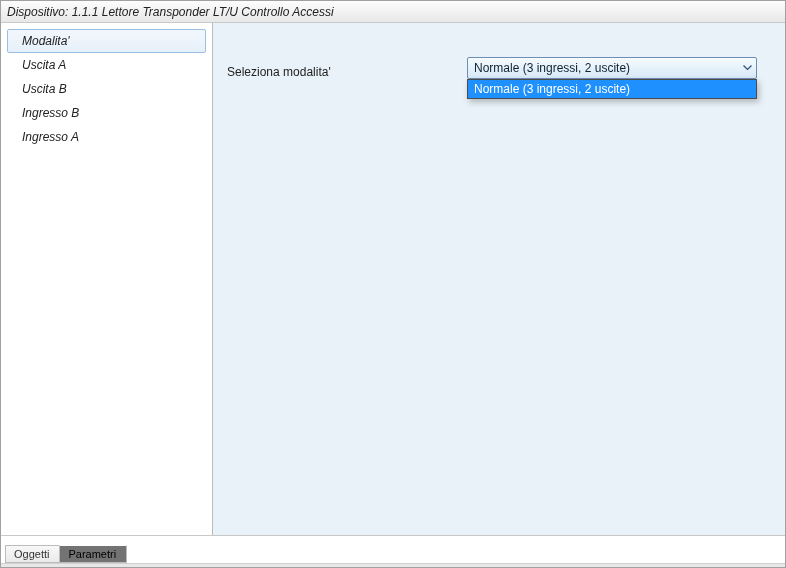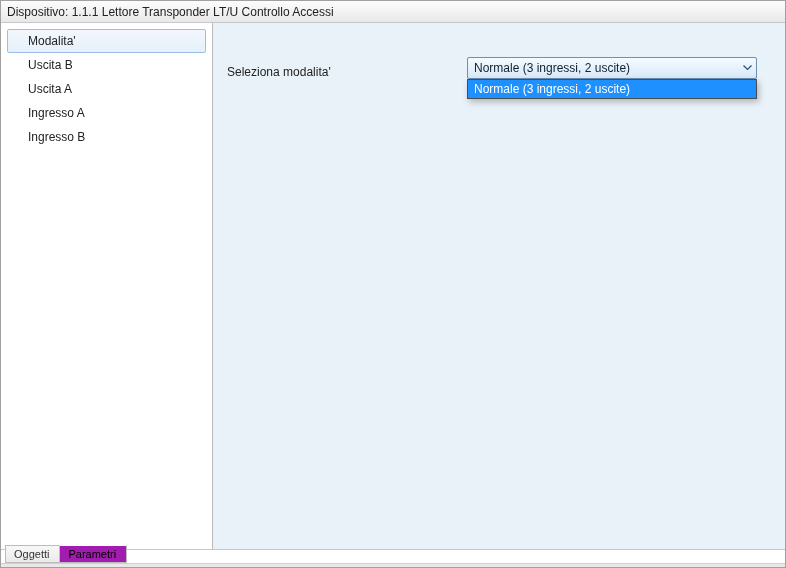--- a/index.html
+++ b/index.html
@@ -18,40 +18,42 @@
     width: 786px;
     height: 568px;
     border: 1px solid #a0a0a0;
   }
   .titlebar {
     background: linear-gradient(#fdfdfd, #e8e8e8);
     border-bottom: 1px solid #c8c8c8;
     padding: 4px 6px 3px 6px;
     font-size: 12px;
     color: #222;
+    font-style: italic;
   }
   .content {
     flex: 1 1 auto;
     display: flex;
     min-height: 0;
   }
   .sidebar {
     width: 212px;
     background: #ffffff;
     border-right: 1px solid #bcbcbc;
     padding: 6px 6px;
   }
   .sidebar-item {
-    padding: 3px 0 3px 20px;
+    padding: 3px 0 3px 14px;
     cursor: pointer;
     color: #222;
     border: 1px solid transparent;
     border-radius: 2px;
     margin-bottom: 0px;
     line-height: 16px;
+    font-style: italic;
   }
   .sidebar-item.selected {
     background: linear-gradient(#f2f7fc, #e6f0fa);
     border: 1px solid #9bbfe3;
   }
   .main {
     flex: 1;
     background: #e9f2f8;
     display: flex;
     flex-direction: column;
@@ -100,21 +102,21 @@
     padding: 2px 6px;
     cursor: pointer;
     line-height: 14px;
     font-size: 12px;
   }
   .dropdown-option.highlight {
     background: #1e90ff;
     color: #ffffff;
   }
   .bottom-tabs {
-    height: 14px;
+    height: 28px;
     background: #ffffff;
     border-top: 1px solid #c8c8c8;
     display: flex;
     align-items: flex-end;
     padding: 0 4px;
     gap: 0;
   }
   .btab {
     position: relative;
     height: 18px;
@@ -131,21 +133,21 @@
   }
   .btab::after {
     content: "";
     position: absolute;
     right: -7px;
     top: -1px;
     width: 0; height: 0;
     border-bottom: 18px solid transparent;
   }
   .btab.active {
-    background: #a21caf;
+    background: #737373;
     color: #000;
     border-top: 1px solid #ffffff;
     z-index: 2;
   }
   .bottom-edge {
     height: 4px;
     background: #e8e8e8;
     border-top: 1px solid #d0d0d0;
   }
 </style>
@@ -158,30 +160,30 @@
     <span>Dispositivo: 1.1.1 Lettore Transponder LT/U Controllo Accessi</span>
   </div>
 
   <div class="content">
 
     <div class="sidebar">
       <div class="sidebar-item selected">
         <span>Modalita'</span>
       </div>
       <div class="sidebar-item">
+        <span>Uscita A</span>
+      </div>
+      <div class="sidebar-item">
         <span>Uscita B</span>
       </div>
       <div class="sidebar-item">
-        <span>Uscita A</span>
+        <span>Ingresso B</span>
       </div>
       <div class="sidebar-item">
         <span>Ingresso A</span>
-      </div>
-      <div class="sidebar-item">
-        <span>Ingresso B</span>
       </div>
     </div>
 
     <div class="main">
       <div class="form-row">
         <div class="form-label">
           <span>Seleziona modalita'</span>
         </div>
         <div class="dropdown-wrap">
           <div class="dropdown">

